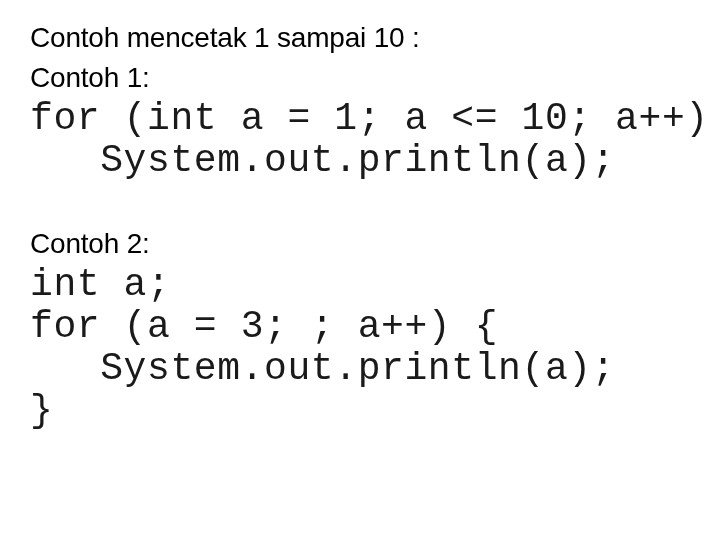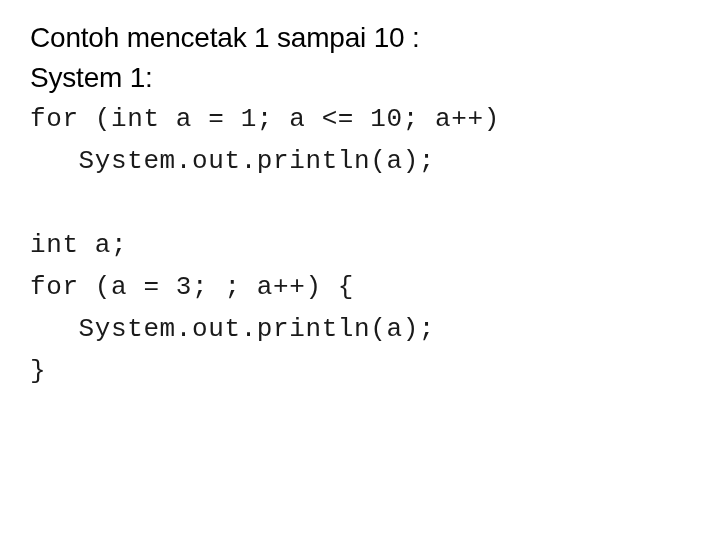--- a/index.html
+++ b/index.html
@@ -40,46 +40,47 @@
     font-family: "Liberation Sans", sans-serif;
     font-size: 28px;
     line-height: 40px;
     letter-spacing: -0.2px;
     color: #000000;
   }
 
   
   .code {
     font-family: "Liberation Mono", "DejaVu Sans Mono", monospace;
-    font-size: 26px;
+    font-size: 38px;
     line-height: 42px;
     letter-spacing: 0.6px;
     color: #1a1a1a;
   }
 
   .spacer {
     display: block;
     height: 42px;
   }
 </style>
 </head>
 <body>
 
 <div class="slide">
 
   <div class="line prose">Contoh mencetak 1 sampai 10 :</div>
 
-  <div class="line prose">System 1:</div>
+  <div class="line prose">Contoh 1:</div>
 
   <div class="line code">for (int a = 1; a &lt;= 10; a++)</div>
 
   <div class="line code">   System.out.println(a);</div>
 
   <div class="spacer"></div>
 
+  <div class="line prose">Contoh 2:</div>
 
   <div class="line code">int a;</div>
 
   <div class="line code">for (a = 3; ; a++) {</div>
 
 
   <div class="line code">   System.out.println(a);</div>
 
   <div class="line code">}</div>
 

